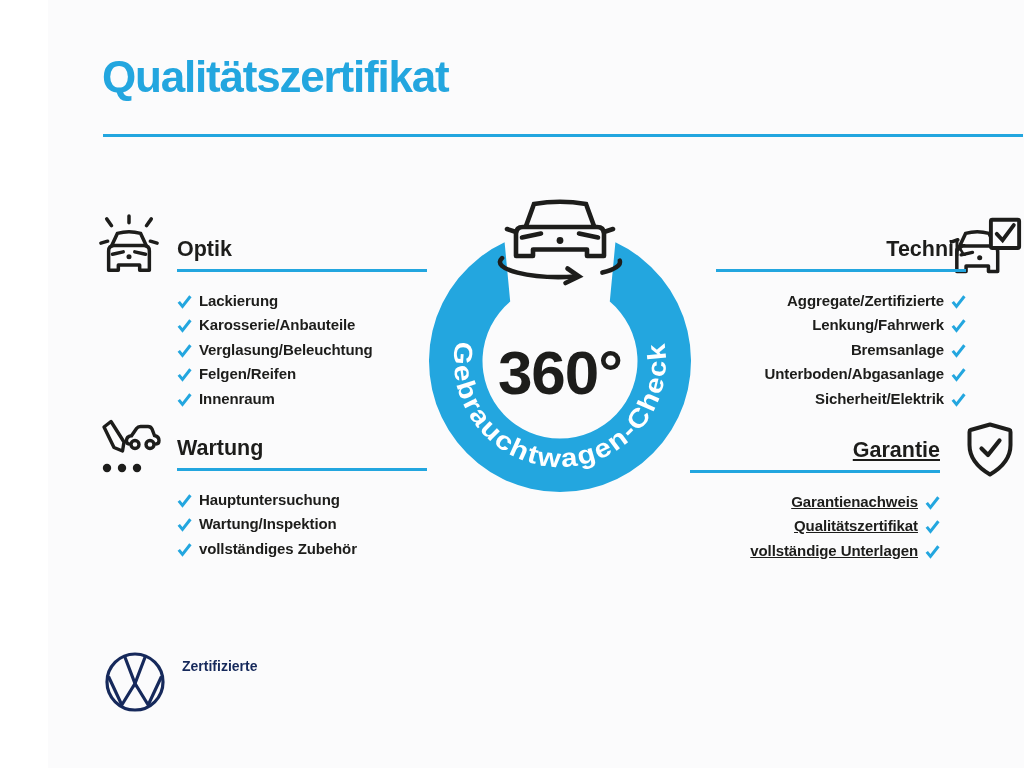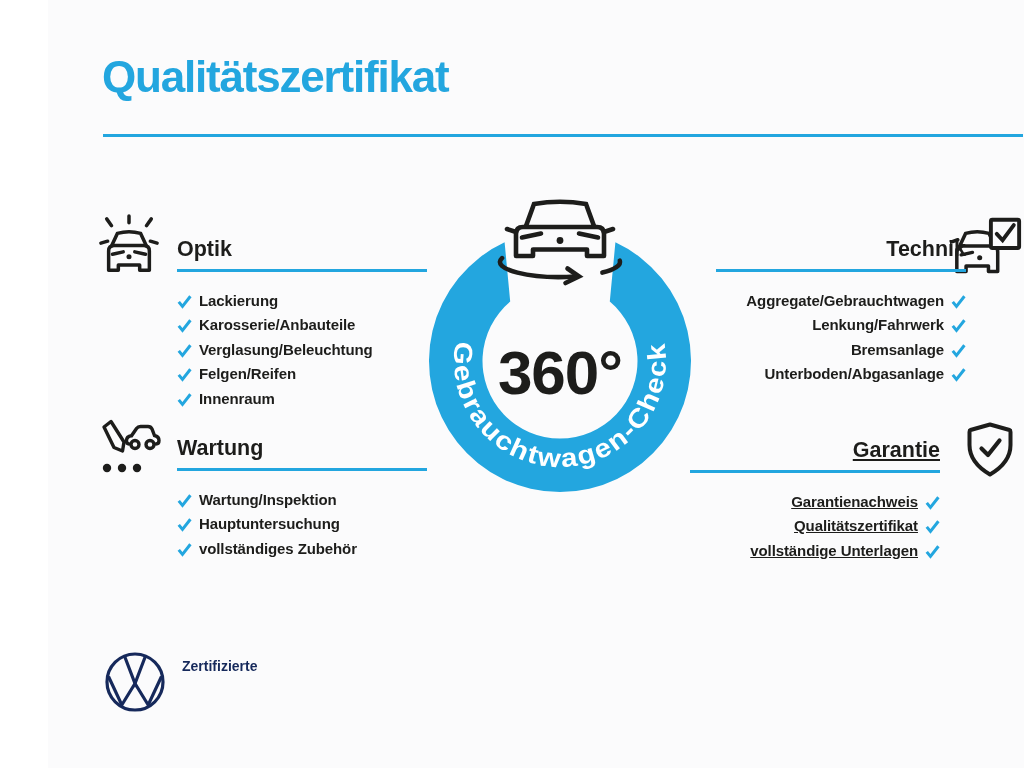--- a/index.html
+++ b/index.html
@@ -114,29 +114,29 @@
     <div class="panel-content">
       <h2>Wartung</h2>
       <div class="sec-rule"></div>
       <ul class="checklist">
           <li>
             <span class="chk">
               <svg viewBox="0 0 17 16" width="15" height="15">
                 <path d="M2 8.4 L6.2 13.6 L15.2 2" fill="none" stroke="var(--accent)" stroke-width="3.4"></path>
               </svg>
             </span>
+            <span class="lbl">Hauptuntersuchung</span>
+          </li>
+          <li>
+            <span class="chk">
+              <svg viewBox="0 0 17 16" width="15" height="15">
+                <path d="M2 8.4 L6.2 13.6 L15.2 2" fill="none" stroke="var(--accent)" stroke-width="3.4"></path>
+              </svg>
+            </span>
             <span class="lbl">Wartung/Inspektion</span>
-          </li>
-          <li>
-            <span class="chk">
-              <svg viewBox="0 0 17 16" width="15" height="15">
-                <path d="M2 8.4 L6.2 13.6 L15.2 2" fill="none" stroke="var(--accent)" stroke-width="3.4"></path>
-              </svg>
-            </span>
-            <span class="lbl">Hauptuntersuchung</span>
           </li>
           <li>
             <span class="chk">
               <svg viewBox="0 0 17 16" width="15" height="15">
                 <path d="M2 8.4 L6.2 13.6 L15.2 2" fill="none" stroke="var(--accent)" stroke-width="3.4"></path>
               </svg>
             </span>
             <span class="lbl">vollständiges Zubehör</span>
           </li>
         </ul>
@@ -159,21 +159,21 @@
     <div class="panel-content">
       <h2>Technik</h2>
       <div class="sec-rule"></div>
       <ul class="checklist">
           <li>
             <span class="chk">
               <svg viewBox="0 0 17 16" width="15" height="15">
                 <path d="M2 8.4 L6.2 13.6 L15.2 2" fill="none" stroke="var(--accent)" stroke-width="3.4"></path>
               </svg>
             </span>
-            <span class="lbl">Aggregate/Gebrauchtwagen</span>
+            <span class="lbl">Aggregate/Zertifizierte</span>
           </li>
           <li>
             <span class="chk">
               <svg viewBox="0 0 17 16" width="15" height="15">
                 <path d="M2 8.4 L6.2 13.6 L15.2 2" fill="none" stroke="var(--accent)" stroke-width="3.4"></path>
               </svg>
             </span>
             <span class="lbl">Lenkung/Fahrwerk</span>
           </li>
           <li>
@@ -184,20 +184,28 @@
             </span>
             <span class="lbl">Bremsanlage</span>
           </li>
           <li>
             <span class="chk">
               <svg viewBox="0 0 17 16" width="15" height="15">
                 <path d="M2 8.4 L6.2 13.6 L15.2 2" fill="none" stroke="var(--accent)" stroke-width="3.4"></path>
               </svg>
             </span>
             <span class="lbl">Unterboden/Abgasanlage</span>
+          </li>
+          <li>
+            <span class="chk">
+              <svg viewBox="0 0 17 16" width="15" height="15">
+                <path d="M2 8.4 L6.2 13.6 L15.2 2" fill="none" stroke="var(--accent)" stroke-width="3.4"></path>
+              </svg>
+            </span>
+            <span class="lbl">Sicherheit/Elektrik</span>
           </li>
         </ul>
     </div>
   </div>
 
   <div class="abs icon" style="left:913px;top:421px;">
     <svg width="58" height="62" viewBox="0 0 58 62" fill="none" style="stroke:var(--text)" stroke-width="4" stroke-linecap="round" stroke-linejoin="round">
       <path d="M29 3.5 L48.5 9 Q49.5 9.3 49.5 11 V24 Q49.5 41.5 29 53.5 Q8.5 41.5 8.5 24 V11 Q8.5 9.3 9.5 9 Z"></path>
       <path d="M20.5 27.5 L27 34 L38.5 19.5" stroke-width="4.2"></path>
     </svg>

